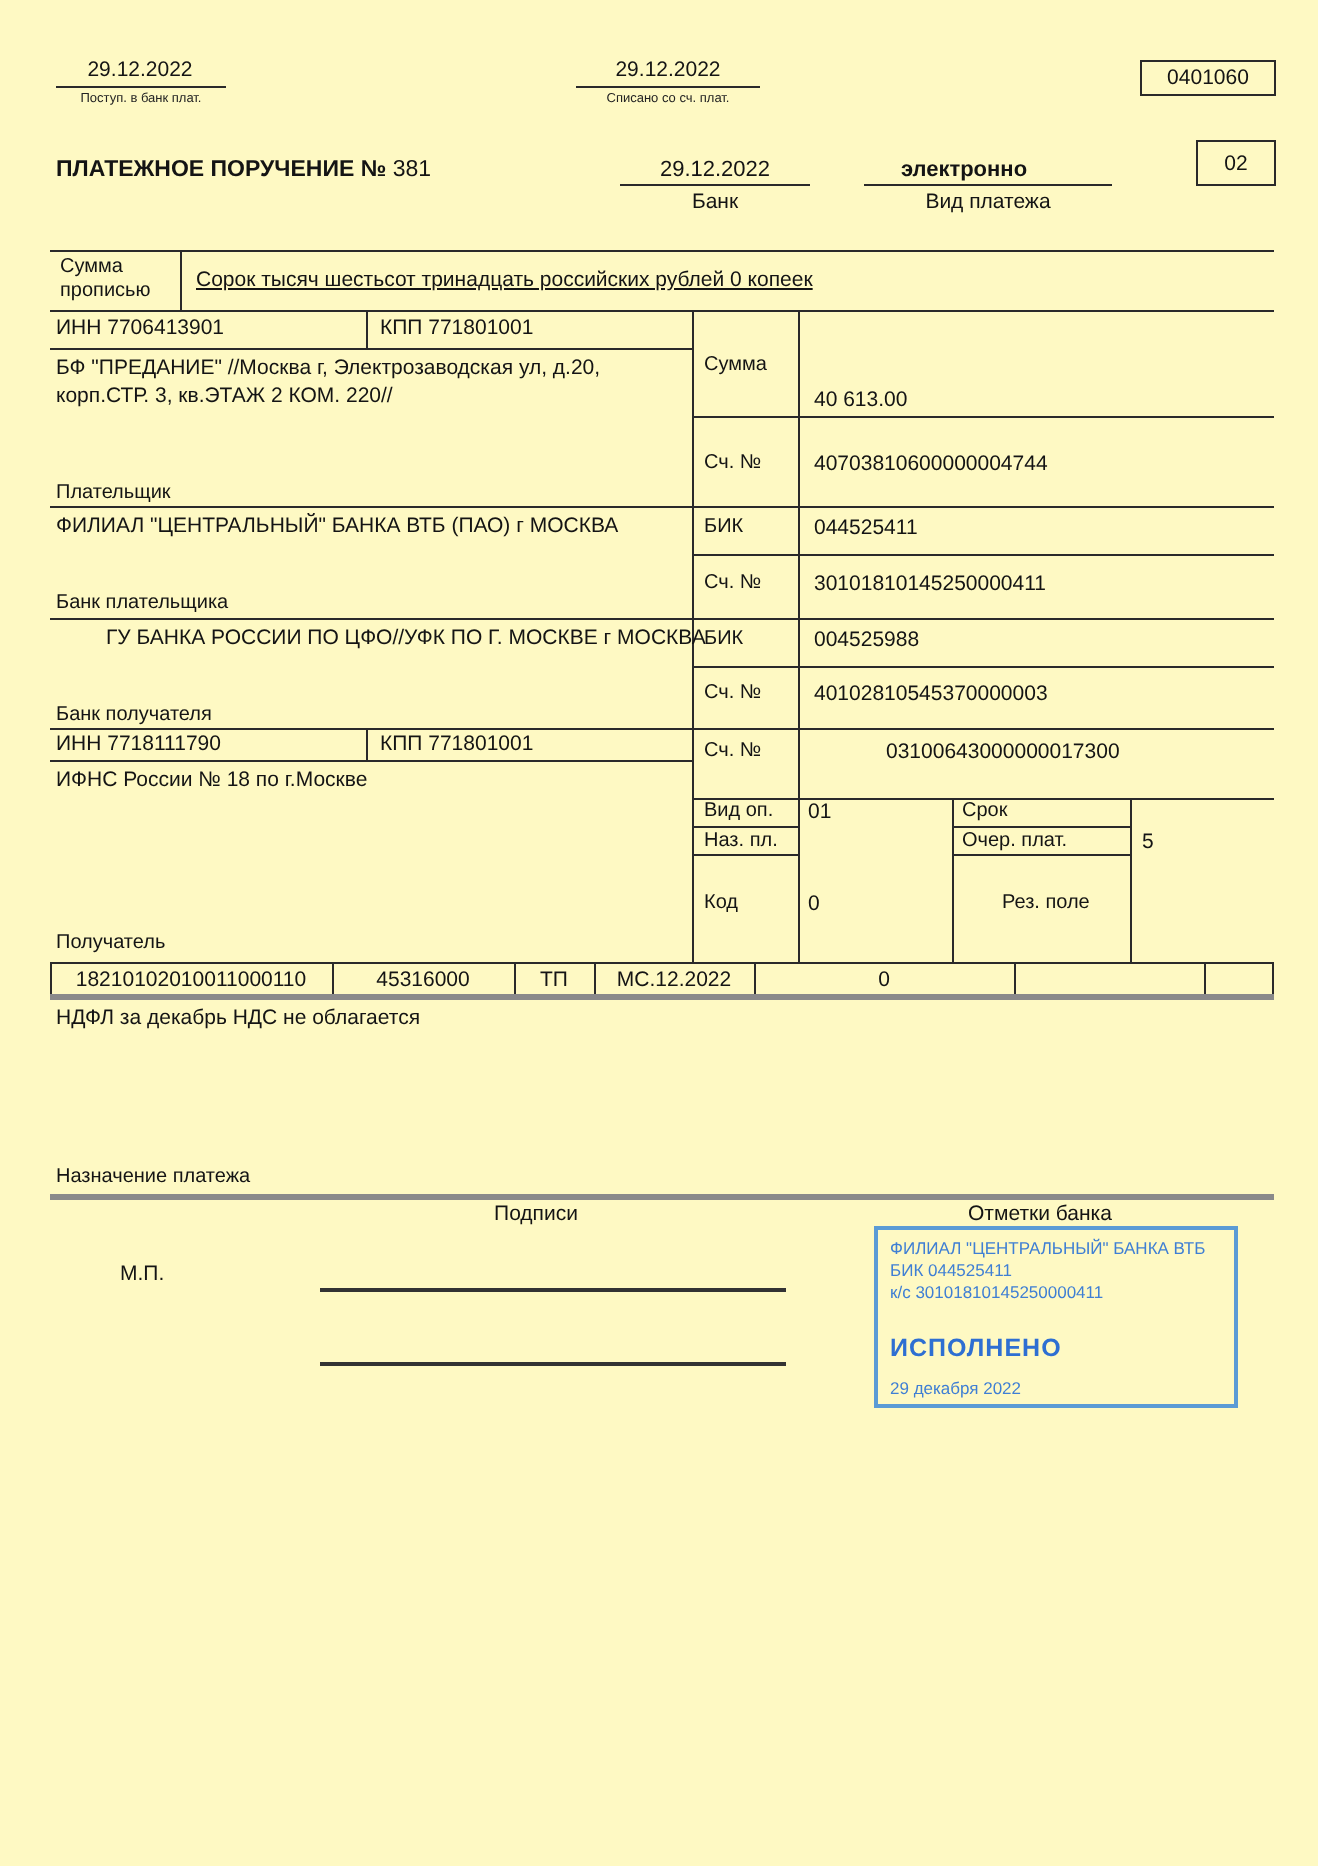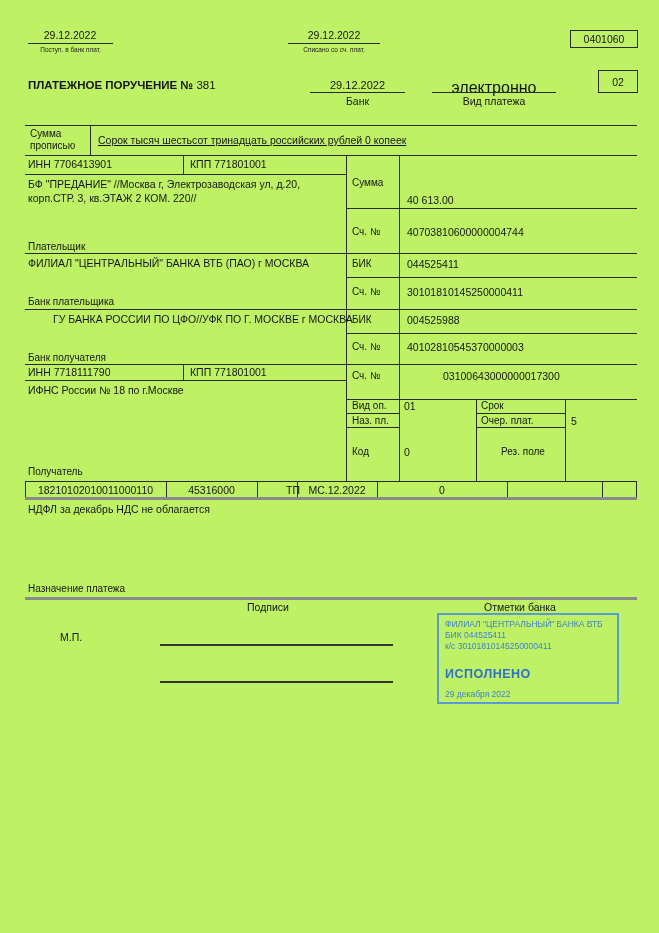--- a/index.html
+++ b/index.html
@@ -1,16 +1,16 @@
 <!DOCTYPE html>
 <html><head>
 <meta charset="utf-8">
 <style>
   html,body{margin:0;padding:0;background:#ffffff;}
-  #page{position:relative;width:659px;height:933px;background:#bef264;overflow:hidden;
+  #page{position:relative;width:659px;height:933px;background:#fef9c3;overflow:hidden;
         font-family:"Liberation Sans","DejaVu Sans",sans-serif;color:#141414;}
   .t{position:absolute;white-space:nowrap;font-size:10.5px;line-height:1.15;}
   .sm{font-size:6.5px;color:#222;}
   .lbl{font-size:10px;}
   .b{font-weight:bold;}
   .ctr{text-align:center;}
   .hl{position:absolute;height:1px;background:#2a2a2a;}
   .vl{position:absolute;width:1px;background:#2a2a2a;}
   .thick{position:absolute;height:3px;background:#8a8a8a;}
   .box{position:absolute;border:1.5px solid #2a2a2a;display:flex;align-items:center;justify-content:center;font-size:10.5px;}
@@ -39,21 +39,21 @@
 
   <div class="t" style="left:28px;top:79px;font-size:11.5px;">
     <span class="b">ПЛАТЕЖНОЕ ПОРУЧЕНИЕ №</span>
     <span>381</span>
   </div>
 
   <div class="t ctr" style="left:310px;top:79px;width:95px;font-size:11px;">29.12.2022</div>
   <div class="hl" style="left:310px;top:92px;width:95px;"></div>
   <div class="t ctr" style="left:310px;top:95px;width:95px;">Банк</div>
 
-  <div class="t ctr" style="left:432px;top:79px;width:124px;font-size:16px;">электронно</div>
+  <div class="t ctr" style="left:420px;top:79px;width:124px;font-size:11px;font-weight:bold;">электронно</div>
   <div class="hl" style="left:432px;top:92px;width:124px;"></div>
   <div class="t ctr" style="left:432px;top:95px;width:124px;">Вид платежа</div>
 
   <div class="box" style="left:598px;top:70px;width:38px;height:21px;">
     <span>02</span>
   </div>
 
   <div class="hl" style="left:25px;top:125px;width:612px;"></div>
   <div class="vl" style="left:90px;top:125px;height:30px;"></div>
   <div class="t lbl" style="left:30px;top:128px;">Сумма</div>
@@ -135,21 +135,21 @@
   <div class="vl" style="left:166px;top:481px;height:16px;"></div>
   <div class="vl" style="left:257px;top:481px;height:16px;"></div>
   <div class="vl" style="left:297px;top:481px;height:16px;"></div>
   <div class="vl" style="left:377px;top:481px;height:16px;"></div>
   <div class="vl" style="left:507px;top:481px;height:16px;"></div>
   <div class="vl" style="left:602px;top:481px;height:16px;"></div>
   <div class="vl" style="left:636px;top:481px;height:16px;"></div>
 
   <div class="t ctr" style="left:25px;top:484px;width:141px;">18210102010011000110</div>
   <div class="t ctr" style="left:166px;top:484px;width:91px;">45316000</div>
-  <div class="t ctr" style="left:257px;top:484px;width:40px;margin-left:16px;">ТП</div>
+  <div class="t ctr" style="left:257px;top:484px;width:40px;">ТП</div>
   <div class="t ctr" style="left:297px;top:484px;width:80px;">МС.12.2022</div>
   <div class="t ctr" style="left:377px;top:484px;width:130px;">0</div>
   <div class="thick" style="left:25px;top:497px;width:612px;"></div>
 
   <div class="t" style="left:28px;top:503px;">НДФЛ за декабрь НДС не облагается</div>
   <div class="t lbl" style="left:28px;top:583px;">Назначение платежа</div>
   <div class="thick" style="left:25px;top:597px;width:612px;"></div>
 
   <div class="t ctr" style="left:218px;top:601px;width:100px;">Подписи</div>
   <div class="t ctr" style="left:460px;top:601px;width:120px;">Отметки банка</div>

